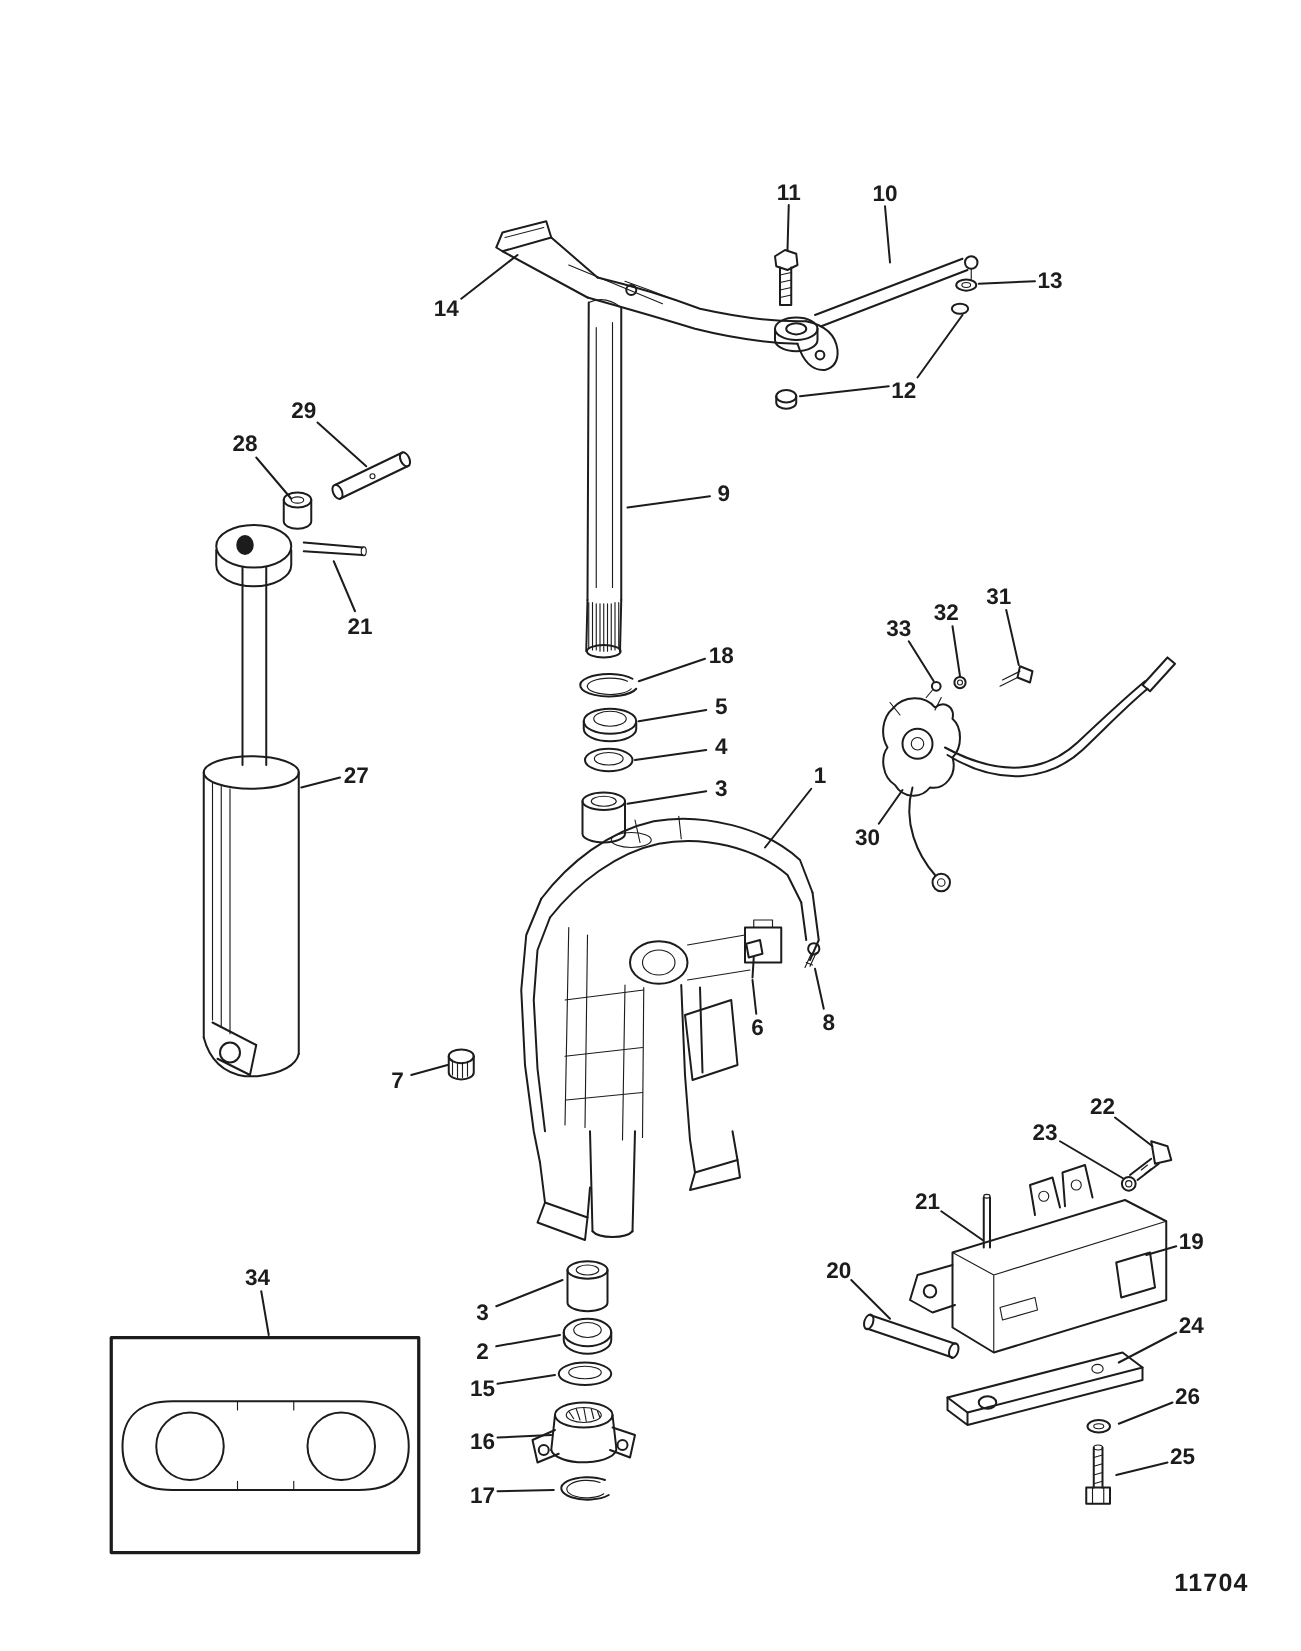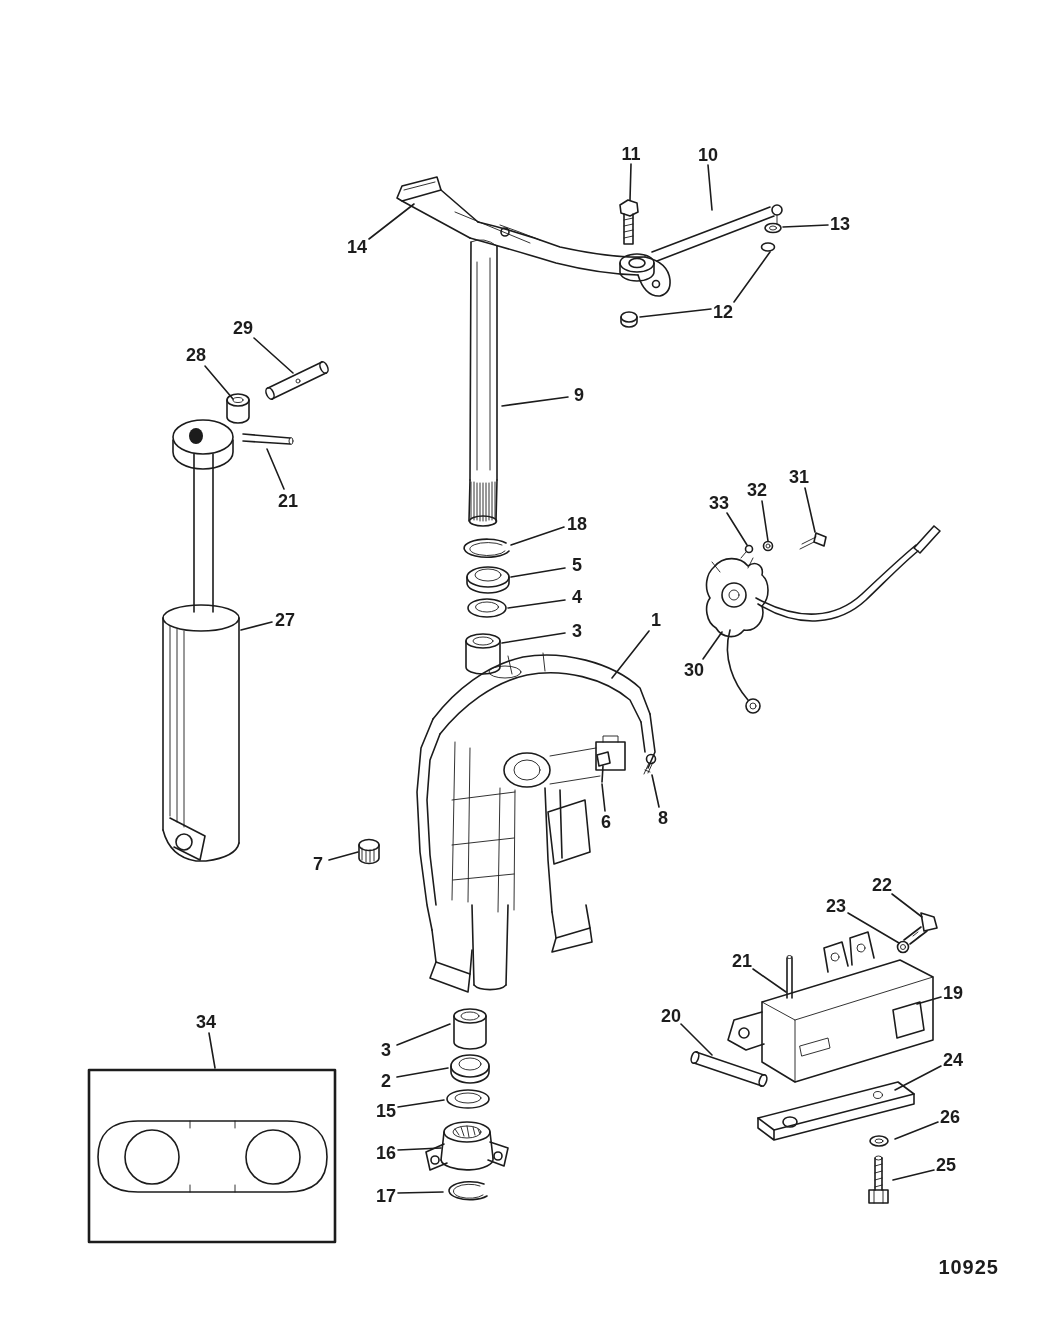--- a/index.html
+++ b/index.html
@@ -318,14 +318,14 @@
         <text x="386" y="1111" class="callout">15</text>
         <polyline points="398,1150 441,1148" class="leader"></polyline>
         <text x="386" y="1153" class="callout">16</text>
         <polyline points="398,1193 443,1192" class="leader"></polyline>
         <text x="386" y="1196" class="callout">17</text>
         <polyline points="209,1033 215,1068" class="leader"></polyline>
         <text x="206" y="1022" class="callout">34</text>
       </g>
   </svg>
 
-  <div class="drawing-number">10925</div>
+  <div class="drawing-number">11704</div>
 </div>
 
 </body></html>

